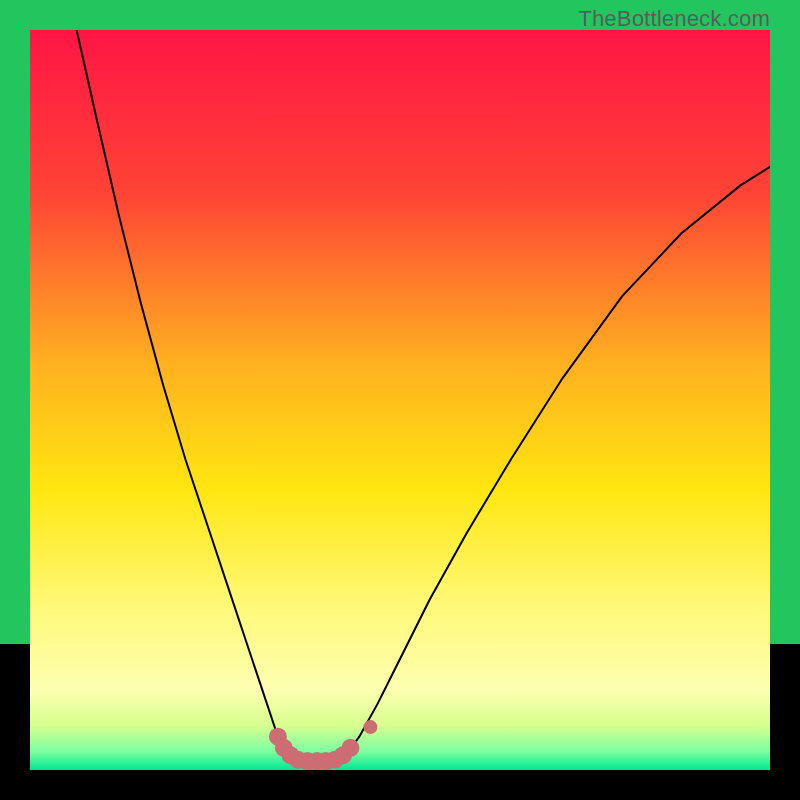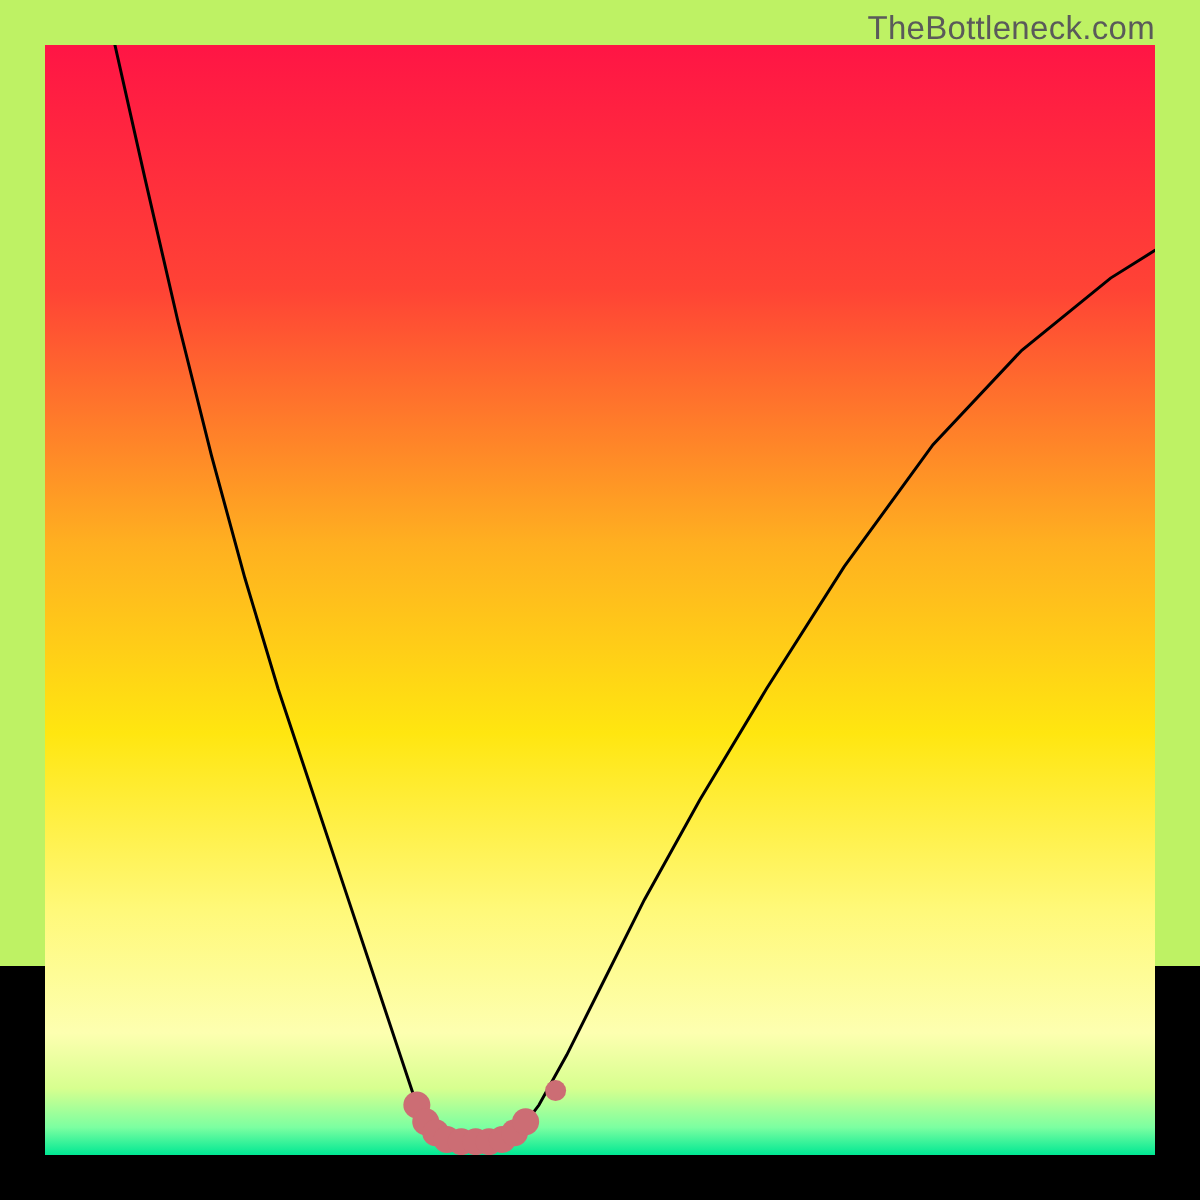--- a/index.html
+++ b/index.html
@@ -6,21 +6,21 @@
     margin: 0;
     padding: 0;
     width: 800px;
     height: 800px;
     overflow: hidden;
     background: #000;
   }
   .outer {
     width: 800px;
     height: 644px;
-    background: #bef264;
+    background: #22c55e;
     position: relative;
   }
   .watermark {
     position: absolute;
     top: 6px;
     right: 30px;
     font-family: Arial, Helvetica, sans-serif;
     font-size: 22px;
     color: #5a5a5a;
     letter-spacing: 0.2px;

